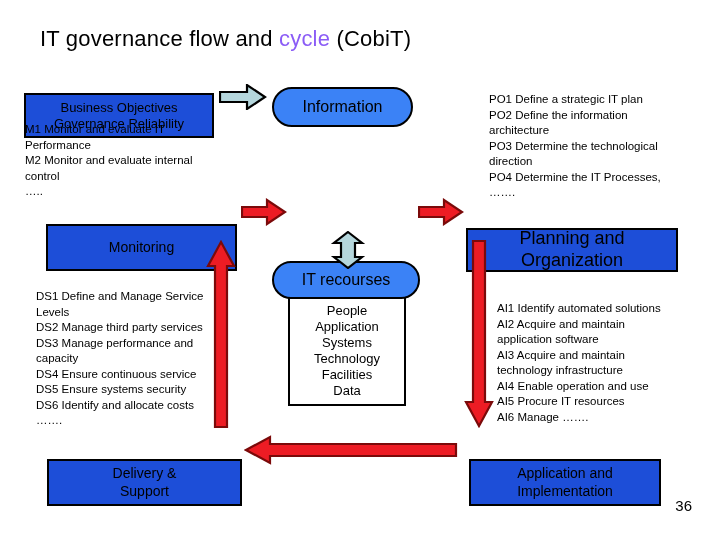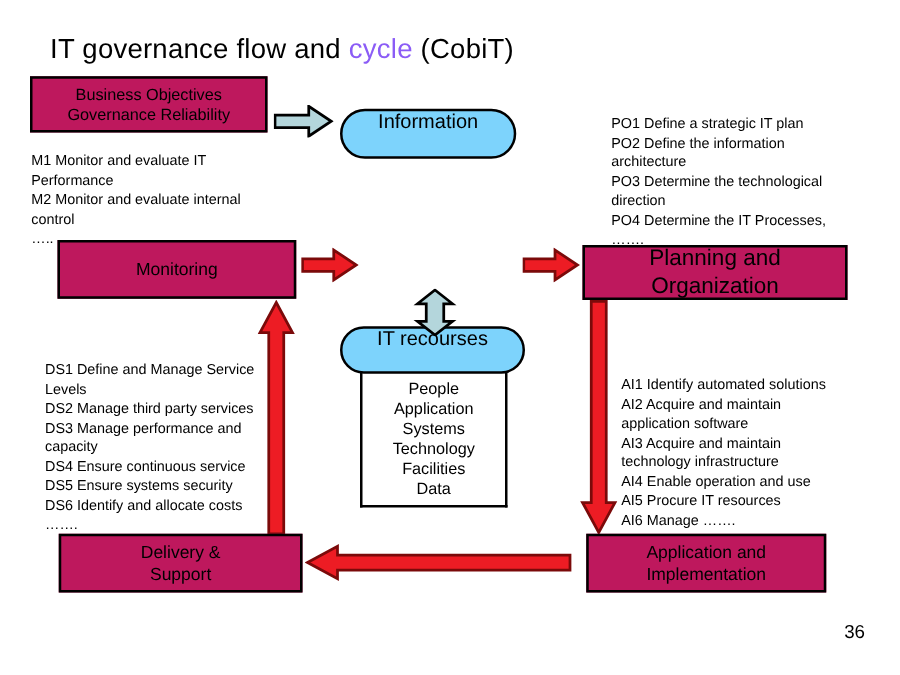--- a/index.html
+++ b/index.html
@@ -27,49 +27,50 @@
     font-size: 22px;
     letter-spacing: 0.2px;
     white-space: nowrap;
   }
   #title .accent { color: #8b5cf6; }
 
   
   .box {
     position: absolute;
     border: 2px solid #000000;
-    background: #be185d;
+    background: #1d4ed8;
     box-sizing: border-box;
     display: flex;
     flex-direction: column;
     align-items: center;
     justify-content: center;
     text-align: center;
     line-height: 1.22;
+    margin-top: 32px;
   }
   .box .ln { display: block; white-space: nowrap; }
 
   
   .listblock {
     position: absolute;
     font-size: 11.5px;
     line-height: 1.35;
     white-space: pre-line;
     text-align: left;
   }
 
   
   .pill {
     position: absolute;
     border: 2px solid #000000;
     border-radius: 22px;
-    background: #7dd3fc;
+    background: #3b82f6;
     box-sizing: border-box;
     display: flex;
-    align-items: flex-start;
+    align-items: center;
     justify-content: center;
     font-size: 16px;
     z-index: 3;
     white-space: nowrap;
   }
   .attrbox {
     position: absolute;
     border: 2px solid #000000;
     border-top: none;
     background: #ffffff;

